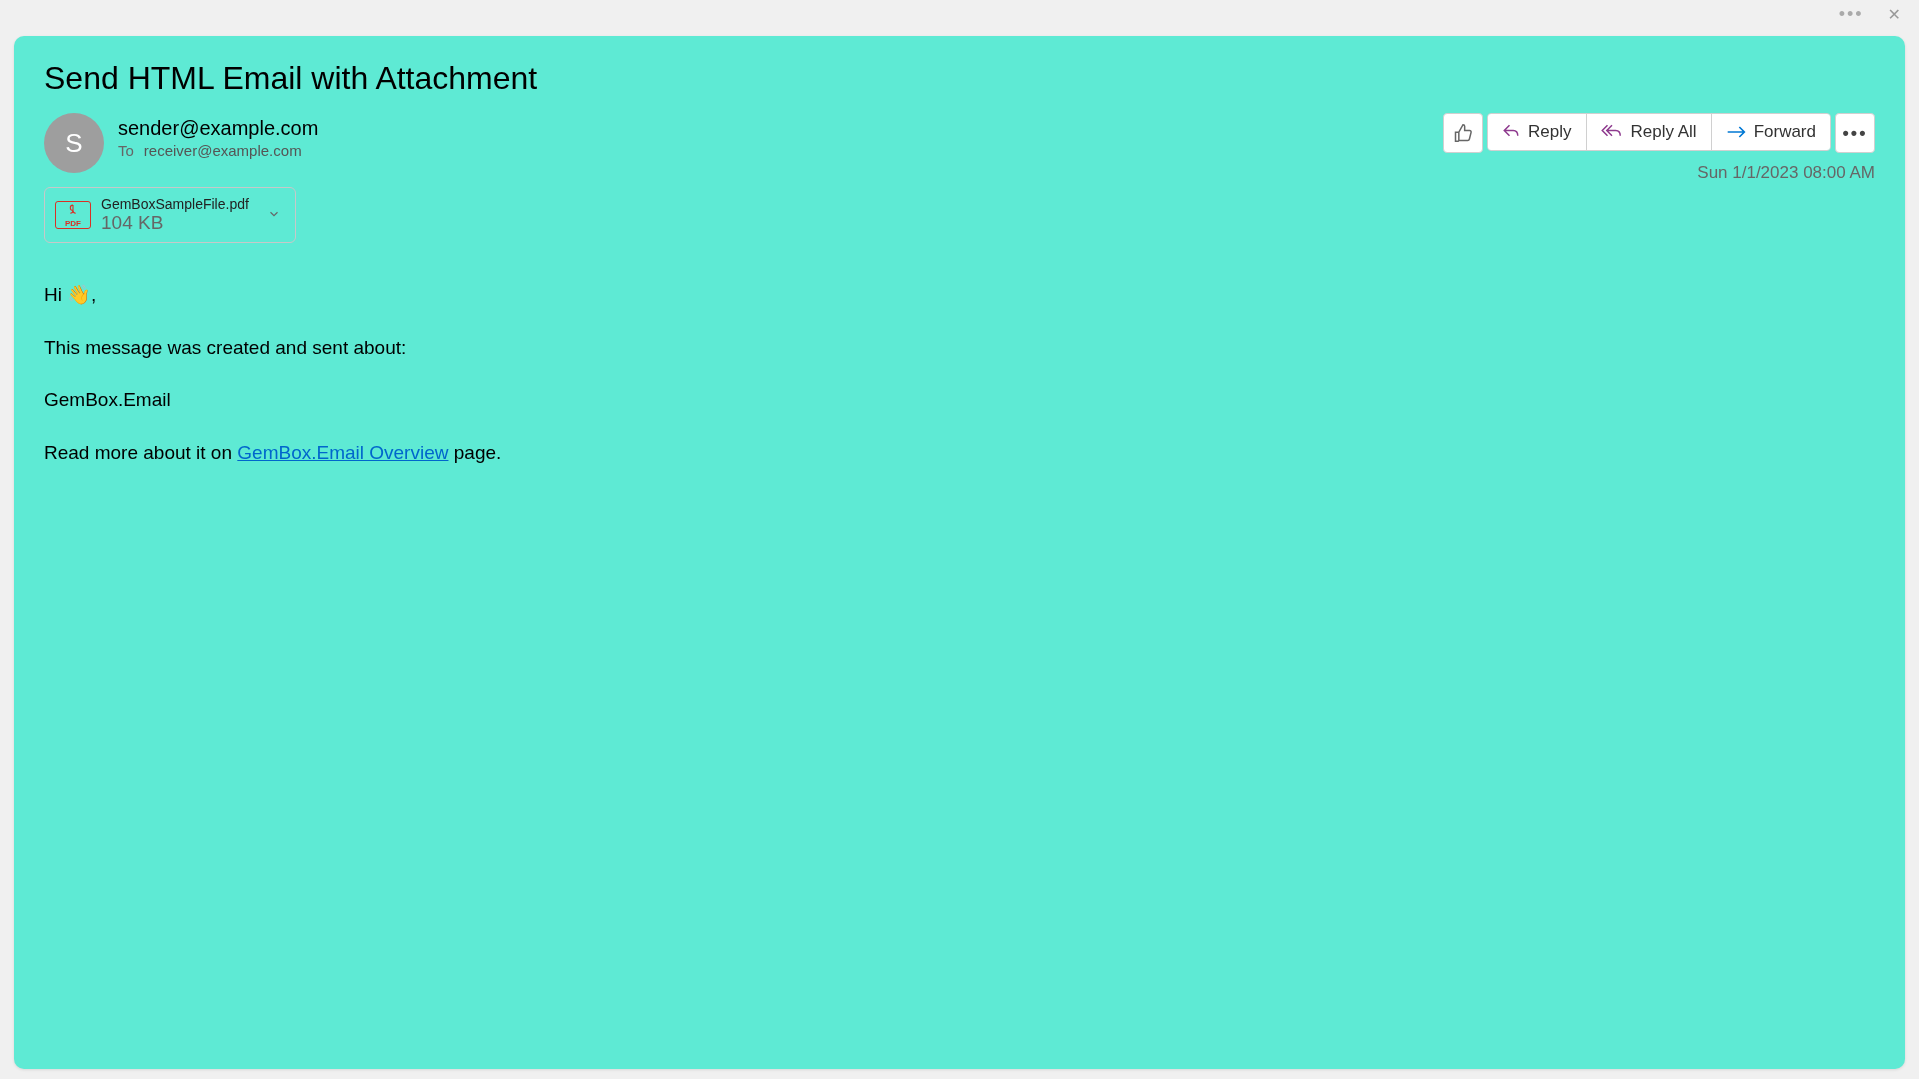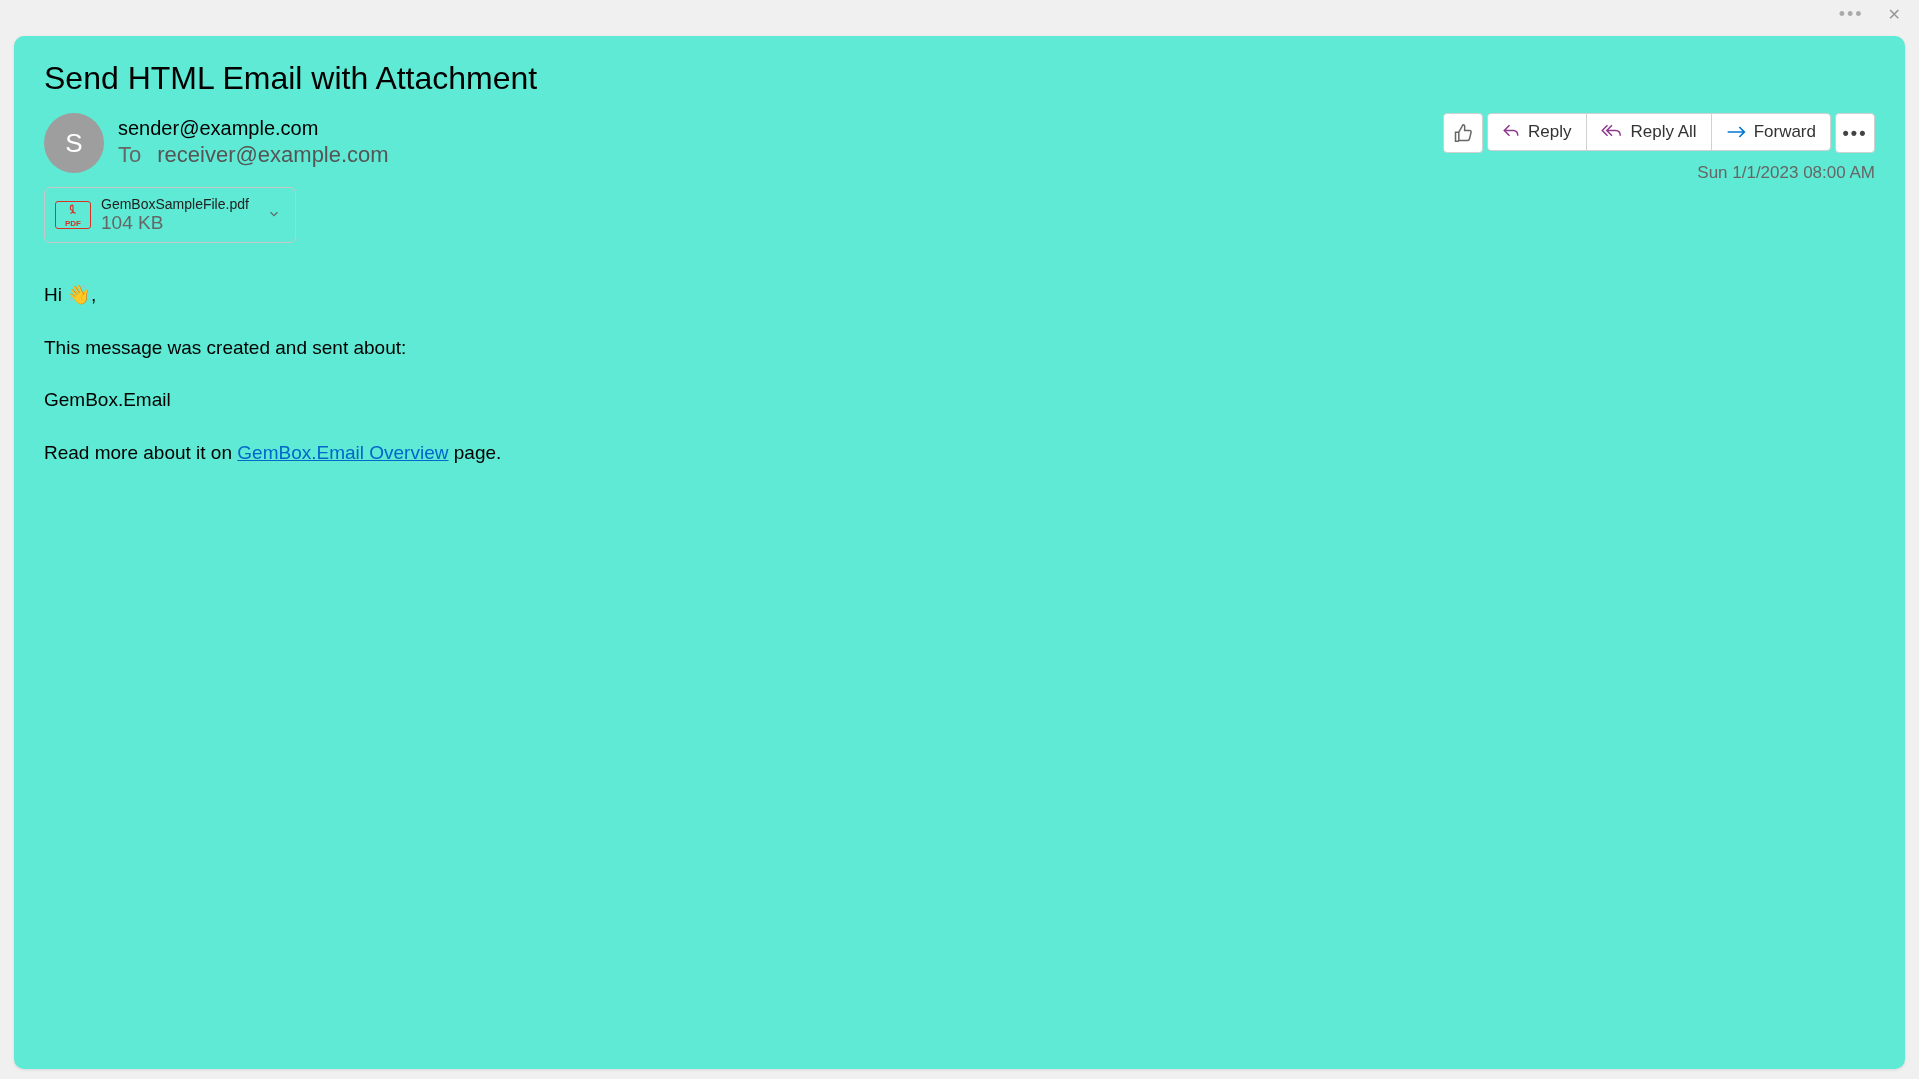--- a/index.html
+++ b/index.html
@@ -80,22 +80,22 @@
       gap: 2px;
       padding-top: 4px;
       justify-content: center;
     }
     .sender-email {
       font-size: 20px;
       color: #000;
     }
     .recipient-line {
       display: flex;
-      gap: 16px;
-      font-size: 22px;
+      gap: 10px;
+      font-size: 15px;
       color: #666;
     }
     .recipient-label {
       color: #666;
     }
     .recipient-email {
       color: #555;
     }
     .actions-section {
       display: flex;

